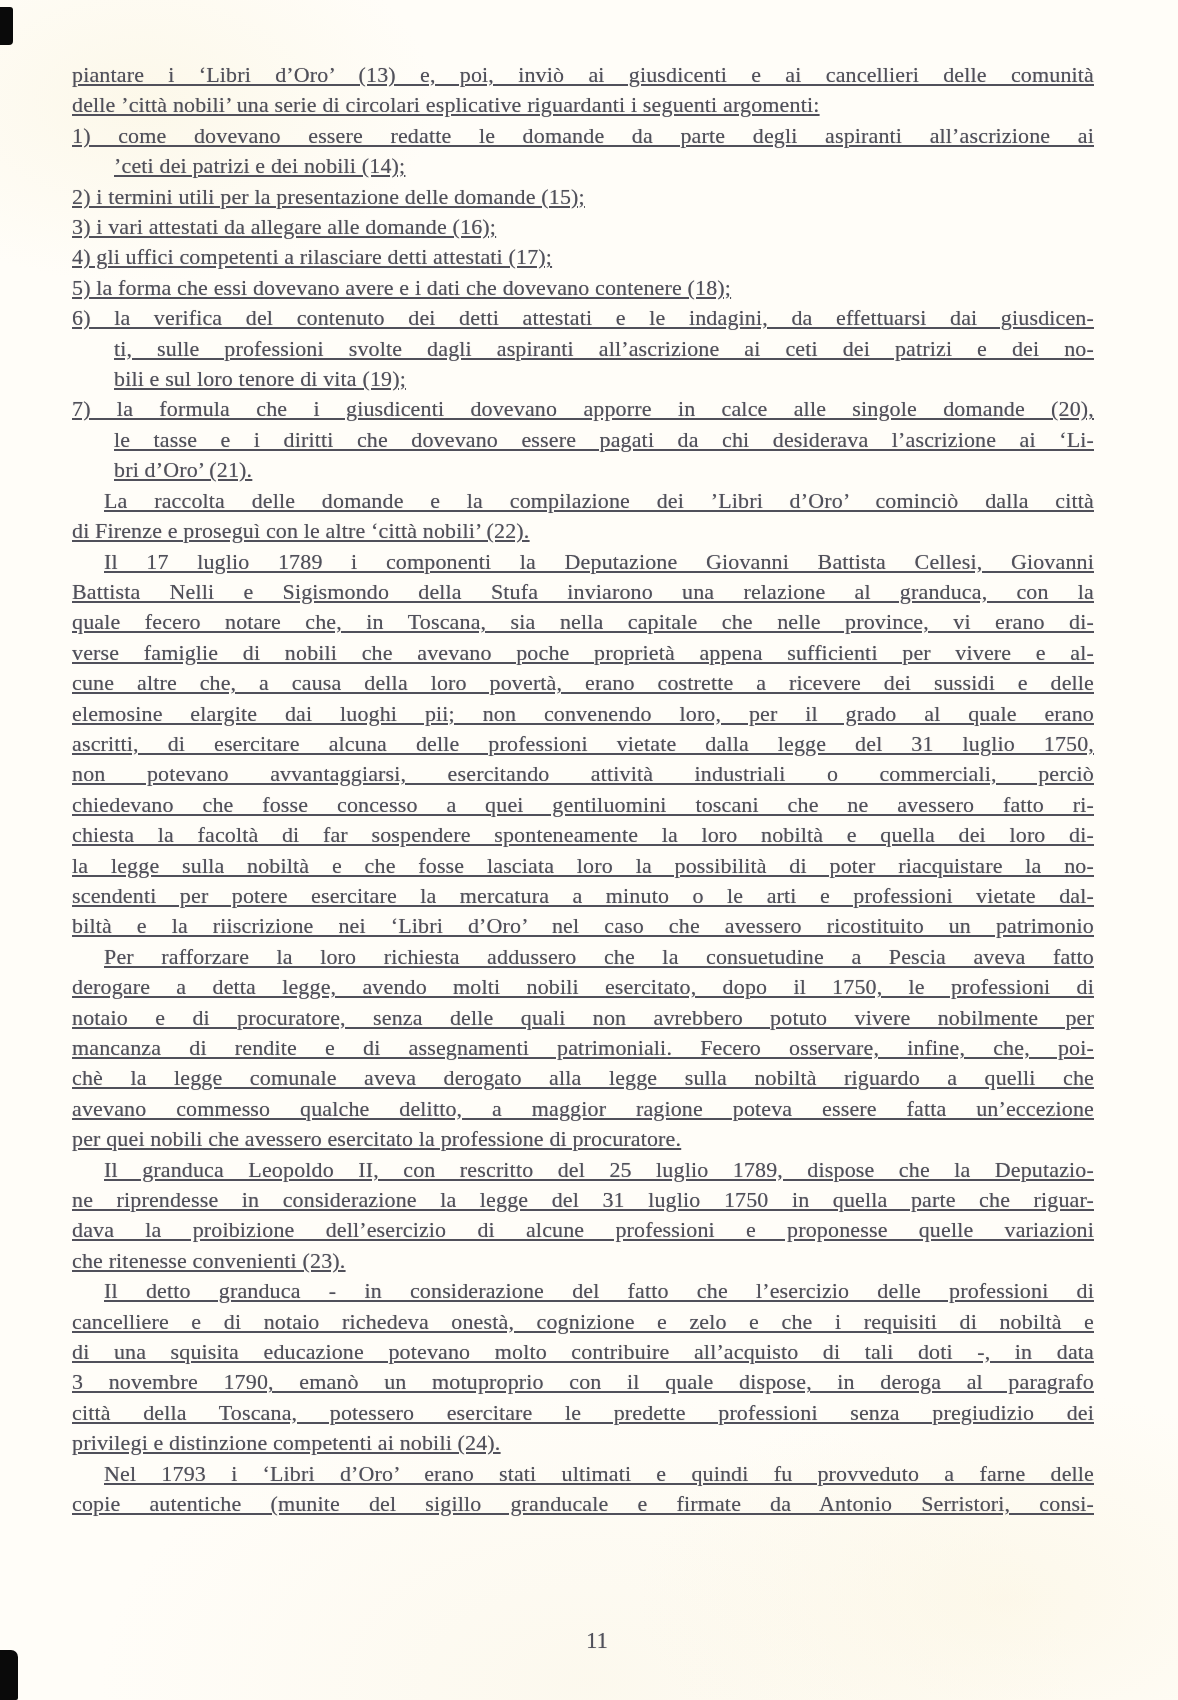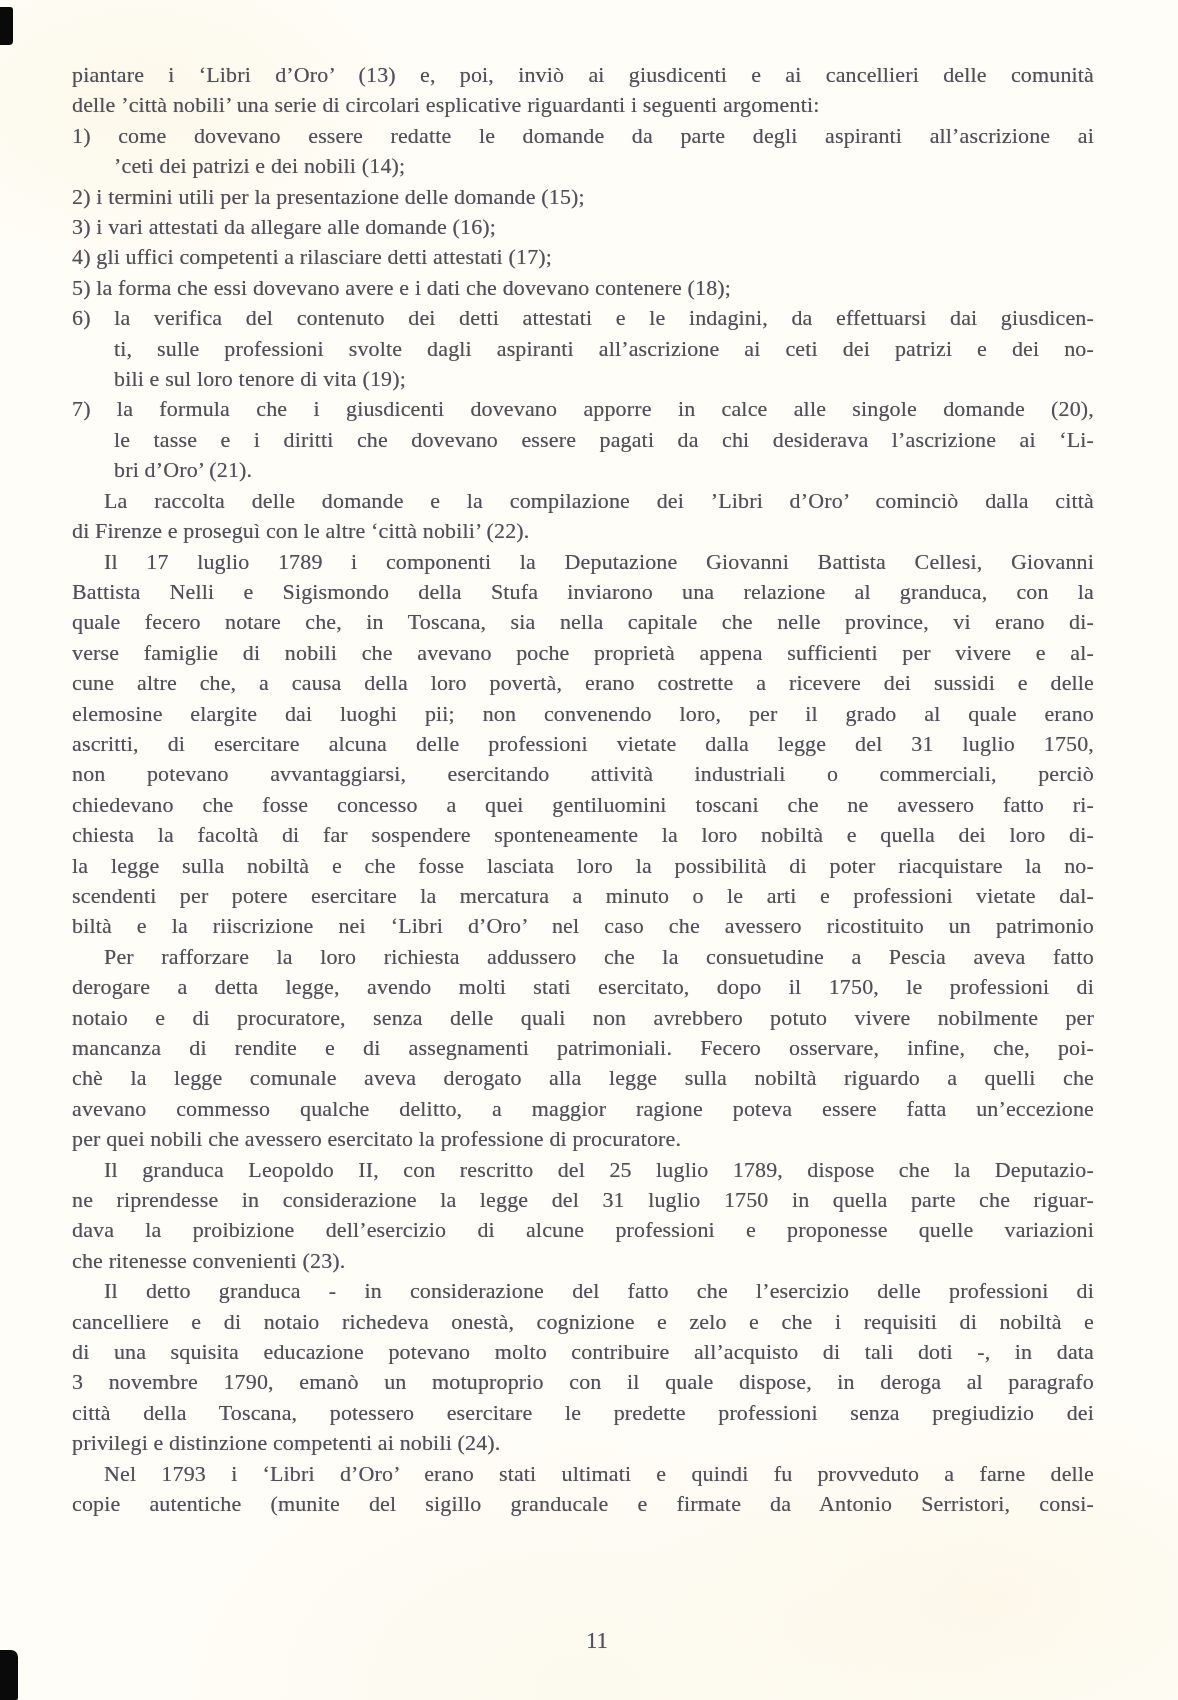--- a/index.html
+++ b/index.html
@@ -37,20 +37,21 @@
     width: 1022px;
     font-size: 22px;
     line-height: 30.4px;
     color: var(--ink, #50505a);
   }
   .line {
     min-height: 30.4px;
     text-shadow: 0 0 0.8px rgba(80,80,90,0.55);
     letter-spacing: 0.15px;
     white-space: normal;
+    text-decoration: underline;
   }
   .line.just { text-align: justify; text-align-last: justify; }
   .line.left { text-align: right; text-align-last: left; }
   .line.hang { padding-left: 42px; }
   .line.para { text-indent: 32px; }
   .page-number {
     position: absolute;
     top: 1626px;
     left: 8px;
     width: 100%;
@@ -109,21 +110,21 @@
       <div class="line just">cune altre che, a causa della loro povertà, erano costrette a ricevere dei sussidi e delle</div>
       <div class="line just">elemosine elargite dai luoghi pii; non convenendo loro, per il grado al quale erano</div>
       <div class="line just">ascritti, di esercitare alcuna delle professioni vietate dalla legge del 31 luglio 1750,</div>
       <div class="line just">non potevano avvantaggiarsi, esercitando attività industriali o commerciali, perciò</div>
       <div class="line just">chiedevano che fosse concesso a quei gentiluomini toscani che ne avessero fatto ri-</div>
       <div class="line just">chiesta la facoltà di far sospendere sponteneamente la loro nobiltà e quella dei loro di-</div>
       <div class="line just">la legge sulla nobiltà e che fosse lasciata loro la possibilità di poter riacquistare la no-</div>
       <div class="line just">scendenti per potere esercitare la mercatura a minuto o le arti e professioni vietate dal-</div>
       <div class="line just">biltà e la riiscrizione nei ‘Libri d’Oro’ nel caso che avessero ricostituito un patrimonio</div>
       <div class="line para just">Per rafforzare la loro richiesta addussero che la consuetudine a Pescia aveva fatto</div>
-      <div class="line just">derogare a detta legge, avendo molti stati esercitato, dopo il 1750, le professioni di</div>
+      <div class="line just">derogare a detta legge, avendo molti nobili esercitato, dopo il 1750, le professioni di</div>
       <div class="line just">notaio e di procuratore, senza delle quali non avrebbero potuto vivere nobilmente per</div>
       <div class="line just">mancanza di rendite e di assegnamenti patrimoniali. Fecero osservare, infine, che, poi-</div>
       <div class="line just">chè la legge comunale aveva derogato alla legge sulla nobiltà riguardo a quelli che</div>
       <div class="line just">avevano commesso qualche delitto, a maggior ragione poteva essere fatta un’eccezione</div>
       <div class="line left">per quei nobili che avessero esercitato la professione di procuratore.</div>
       <div class="line para just">Il granduca Leopoldo II, con rescritto del 25 luglio 1789, dispose che la Deputazio-</div>
       <div class="line just">ne riprendesse in considerazione la legge del 31 luglio 1750 in quella parte che riguar-</div>
       <div class="line just">dava la proibizione dell’esercizio di alcune professioni e proponesse quelle variazioni</div>
       <div class="line left">che ritenesse convenienti (23).</div>
       <div class="line para just">Il detto granduca - in considerazione del fatto che l’esercizio delle professioni di</div>

